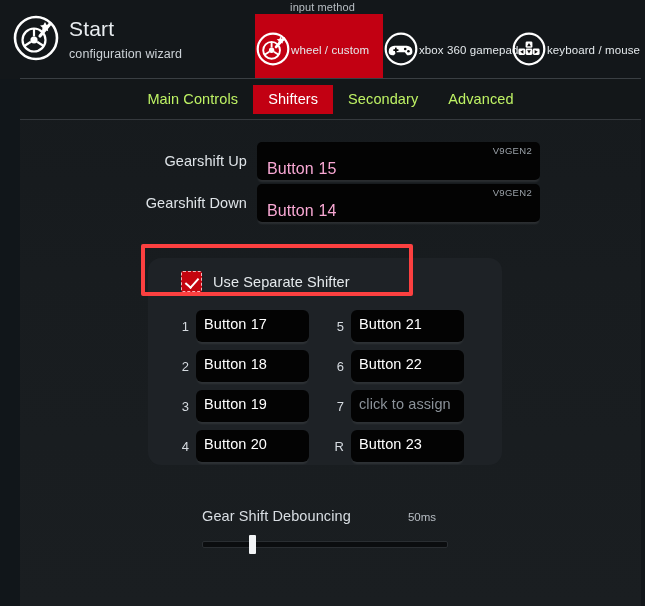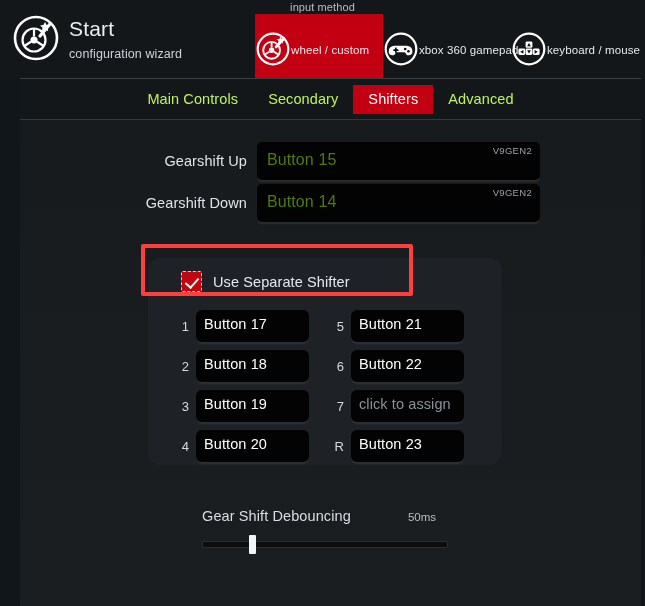--- a/index.html
+++ b/index.html
@@ -163,23 +163,23 @@
     position: relative;
     width: 283px;
     height: 38px;
     background: #030303;
     border-radius: 5px;
     cursor: pointer;
     box-shadow: 0 3px 2px -1px rgba(255,255,255,.09);
   }
   .assign-field .val {
     position: absolute;
-    left: 10px; top: 9px;
+    left: 10px; top: 18px;
     font-size: 16px;
-    color: #4d7c0f;
+    color: #f9a8d4;
     letter-spacing: .1px;
   }
   .assign-field .dev {
     position: absolute;
     right: 8px; top: 3px;
     font-size: 9.5px;
     color: #9aa1a8;
     letter-spacing: .3px;
   }
 
@@ -395,22 +395,22 @@
         </span>
         <span class="method-label">keyboard / mouse</span>
       </button>
 
     </div>
   </div>
   <div class="topbar-underline"></div>
 
   <div class="tabbar">
     <button class="tab">Main Controls</button>
+    <button class="tab active">Shifters</button>
     <button class="tab">Secondary</button>
-    <button class="tab active">Shifters</button>
     <button class="tab">Advanced</button>
   </div>
   <div class="tabbar-underline"></div>
 
   <div class="row" style="left:135px; top:142px;">
     <span class="row-label">Gearshift Up</span>
     <div class="assign-field">
       <span class="dev">V9GEN2</span>
       <span class="val">Button 15</span>
     </div>

